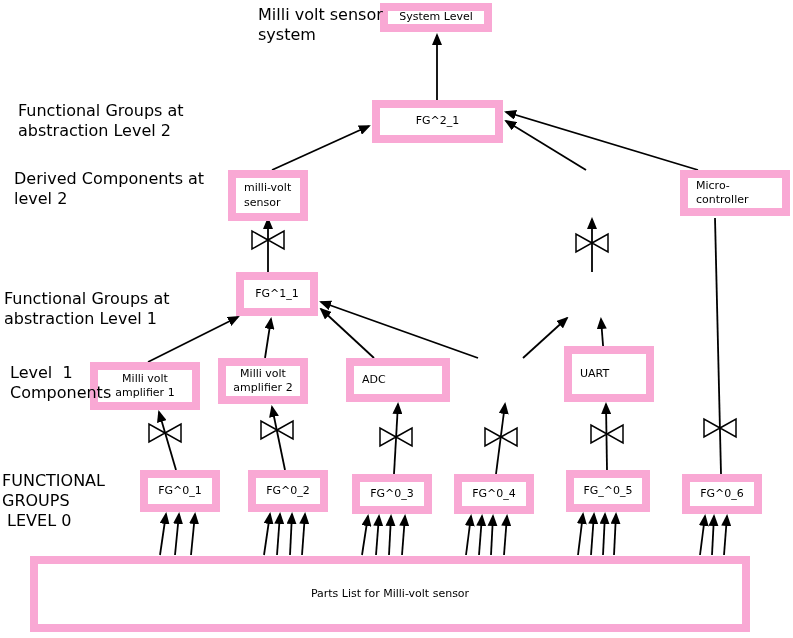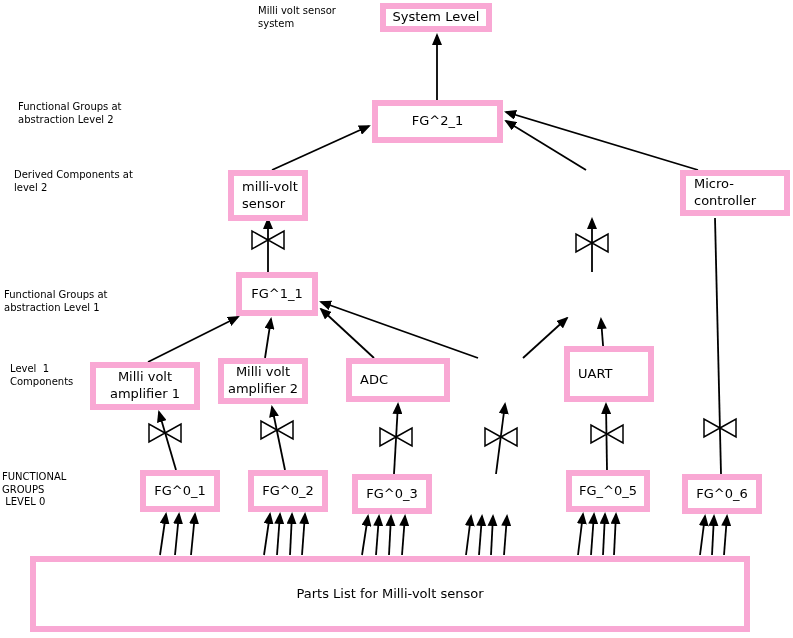--- a/index.html
+++ b/index.html
@@ -2,34 +2,34 @@
 <html><head>
 <meta charset="utf-8">
 <style>
   * { box-sizing: border-box; }
   html, body { margin: 0; padding: 0; background: #ffffff; }
   body { font-family: "DejaVu Sans", "Liberation Sans", sans-serif; color: #000; }
   .stage { position: relative; width: 793px; height: 638px; background: #fff; overflow: hidden; }
   svg.connectors { position: absolute; left: 0; top: 0; }
   .box {
     position: absolute;
-    border: 6px solid #f9a8d4;
+    border: 8px solid #f9a8d4;
     background: #fff;
     display: flex;
     align-items: center;
     justify-content: center;
     text-align: center;
-    font-size: 13px;
+    font-size: 11px;
     line-height: 1.3;
     white-space: pre-wrap;
   }
   .box.left { justify-content: flex-start; text-align: left; padding-left: 8px; }
   .flabel {
     position: absolute;
-    font-size: 10px;
+    font-size: 16px;
     line-height: 1.25;
     white-space: pre-wrap;
   }
   .conn { stroke: #000; stroke-width: 1.8; }
   .bowtie { fill: #fff; stroke: #000; stroke-width: 1.5; }
 </style>
 </head>
 <body>
 
 <div class="stage">
@@ -120,20 +120,21 @@
   <div class="box" style="left:236px;top:272px;width:82px;height:44px">FG^1_1</div>
   <div class="box" style="left:90px;top:362px;width:110px;height:48px">Milli volt
 amplifier 1</div>
   <div class="box" style="left:218px;top:358px;width:90px;height:46px">Milli volt
 amplifier 2</div>
   <div class="box left" style="left:346px;top:358px;width:104px;height:44px">ADC</div>
   <div class="box left" style="left:564px;top:346px;width:90px;height:56px">UART</div>
   <div class="box" style="left:140px;top:470px;width:80px;height:42px">FG^0_1</div>
   <div class="box" style="left:248px;top:470px;width:80px;height:42px">FG^0_2</div>
   <div class="box" style="left:352px;top:474px;width:80px;height:40px">FG^0_3</div>
+  <div class="box" style="left:454px;top:474px;width:80px;height:40px">FG^0_4</div>
   <div class="box" style="left:566px;top:470px;width:84px;height:42px">FG_^0_5</div>
   <div class="box" style="left:682px;top:474px;width:80px;height:40px">FG^0_6</div>
   <div class="box" style="left:30px;top:556px;width:720px;height:76px">Parts List for Milli-volt sensor</div>
 
   <div class="flabel" style="left:258px;top:5px">Milli volt sensor
 system</div>
   <div class="flabel" style="left:18px;top:101px">Functional Groups at
 abstraction Level 2</div>
   <div class="flabel" style="left:14px;top:169px">Derived Components at
 level 2</div>

